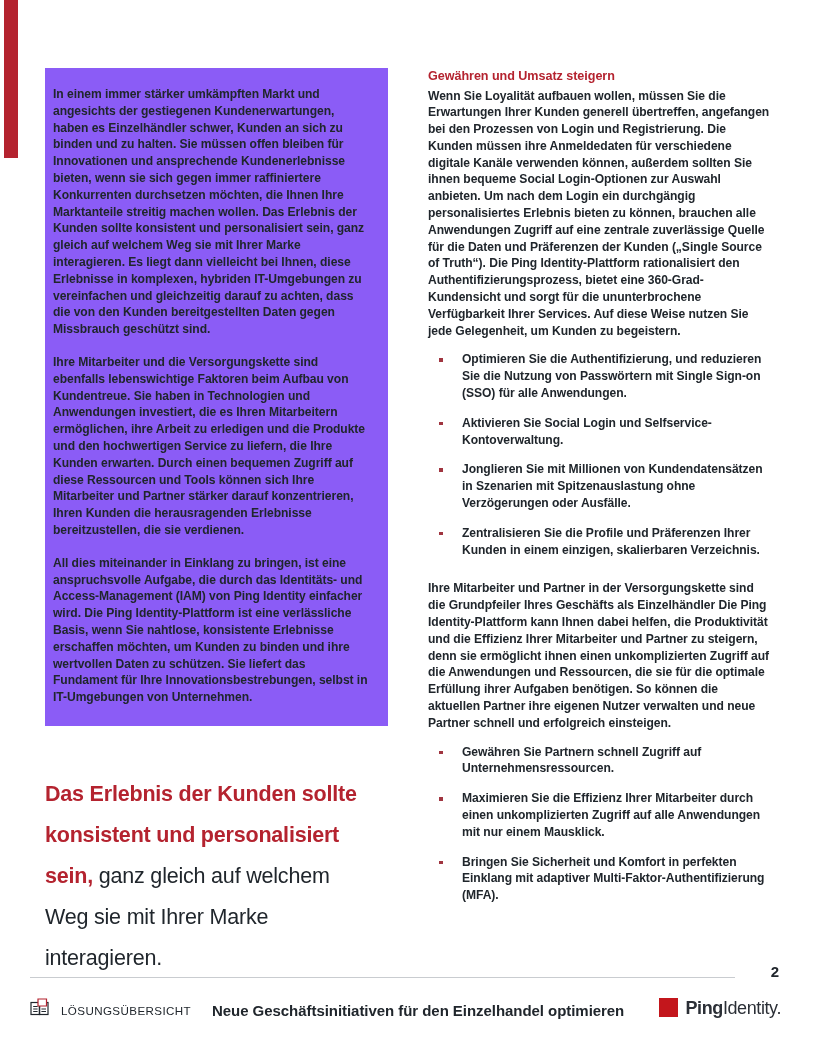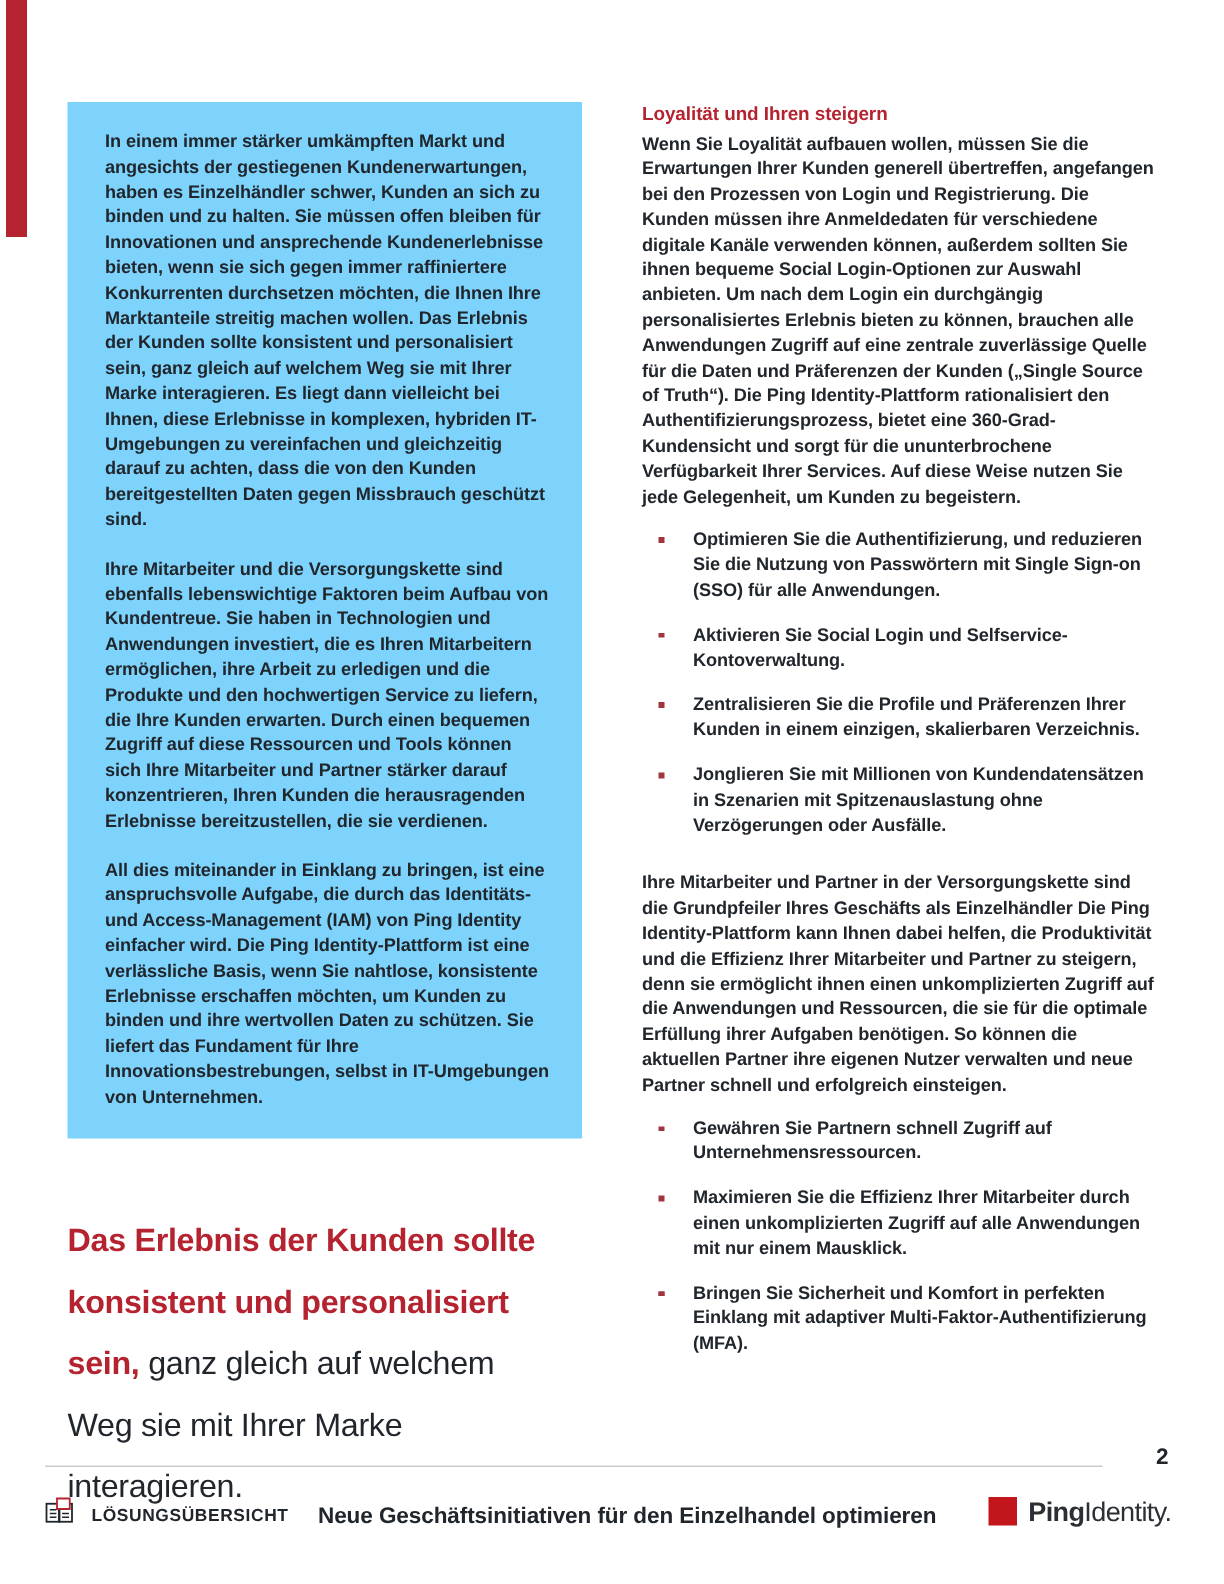--- a/index.html
+++ b/index.html
@@ -33,22 +33,22 @@
   }
 
   
   .col-left {
     position: absolute;
     left: 45px;
     top: 68px;
     width: 343px;
   }
   .gray-panel {
-    background: #7dd3fc;
-    padding: 18px 20px 20px 25px;
+    background: #8b5cf6;
+    padding: 18px 20px 20px 8px;
     box-sizing: border-box;
     width: 343px;
   }
   .gray-panel p {
     margin: 0 0 16px 0;
     font-size: 12.1px;
     line-height: 16.8px;
     font-weight: bold;
     color: #20262c;
     letter-spacing: -0.05px;
@@ -153,21 +153,21 @@
   .footer-left {
     position: absolute;
     left: 0;
     top: 0;
     display: flex;
     align-items: center;
     gap: 9px;
   }
   .footer-kicker {
     font-size: 11.6px;
-    font-weight: bold;
+    font-weight: normal;
     letter-spacing: 0.4px;
     color: #20262c;
   }
   .footer-subtitle {
     position: absolute;
     left: 182px;
     top: 4px;
     font-size: 15px;
     font-weight: bold;
     color: #20262c;
@@ -217,27 +217,27 @@
 
     <div class="pullquote">
       <span class="pq-red">Das Erlebnis der Kunden sollte konsistent und personalisiert sein,</span><span class="pq-dark"> ganz gleich auf welchem Weg sie mit Ihrer Marke interagieren.</span>
     </div>
 
   </div>
 
   <div class="col-right">
 
     <div class="section">
-      <h2 class="section-head">Loyalität und Ihren steigern</h2>
+      <h2 class="section-head">Gewähren und Umsatz steigern</h2>
       <p class="body-text">Wenn Sie Loyalität aufbauen wollen, müssen Sie die Erwartungen Ihrer Kunden generell übertreffen, angefangen bei den Prozessen von Login und Registrierung. Die Kunden müssen ihre Anmeldedaten für verschiedene digitale Kanäle verwenden können, außerdem sollten Sie ihnen bequeme Social Login-Optionen zur Auswahl anbieten. Um nach dem Login ein durchgängig personalisiertes Erlebnis bieten zu können, brauchen alle Anwendungen Zugriff auf eine zentrale zuverlässige Quelle für die Daten und Präferenzen der Kunden („Single Source of Truth“). Die Ping Identity-Plattform rationalisiert den Authentifizierungsprozess, bietet eine 360-Grad-Kundensicht und sorgt für die ununterbrochene Verfügbarkeit Ihrer Services. Auf diese Weise nutzen Sie jede Gelegenheit, um Kunden zu begeistern.</p>
       <ul class="bullets">
         <li><span class="bullet-mark"></span><span>Optimieren Sie die Authentifizierung, und reduzieren Sie die Nutzung von Passwörtern mit Single Sign-on (SSO) für alle Anwendungen.</span></li>
         <li><span class="bullet-mark"></span><span>Aktivieren Sie Social Login und Selfservice-Kontoverwaltung.</span></li>
+        <li><span class="bullet-mark"></span><span>Jonglieren Sie mit Millionen von Kundendatensätzen in Szenarien mit Spitzenauslastung ohne Verzögerungen oder Ausfälle.</span></li>
         <li><span class="bullet-mark"></span><span>Zentralisieren Sie die Profile und Präferenzen Ihrer Kunden in einem einzigen, skalierbaren Verzeichnis.</span></li>
-        <li><span class="bullet-mark"></span><span>Jonglieren Sie mit Millionen von Kundendatensätzen in Szenarien mit Spitzenauslastung ohne Verzögerungen oder Ausfälle.</span></li>
       </ul>
     </div>
 
     <div class="section">
       <p class="body-text">Ihre Mitarbeiter und Partner in der Versorgungskette sind die Grundpfeiler Ihres Geschäfts als Einzelhändler Die Ping Identity-Plattform kann Ihnen dabei helfen, die Produktivität und die Effizienz Ihrer Mitarbeiter und Partner zu steigern, denn sie ermöglicht ihnen einen unkomplizierten Zugriff auf die Anwendungen und Ressourcen, die sie für die optimale Erfüllung ihrer Aufgaben benötigen. So können die aktuellen Partner ihre eigenen Nutzer verwalten und neue Partner schnell und erfolgreich einsteigen.</p>
       <ul class="bullets">
         <li><span class="bullet-mark"></span><span>Gewähren Sie Partnern schnell Zugriff auf Unternehmensressourcen.</span></li>
         <li><span class="bullet-mark"></span><span>Maximieren Sie die Effizienz Ihrer Mitarbeiter durch einen unkomplizierten Zugriff auf alle Anwendungen mit nur einem Mausklick.</span></li>
         <li><span class="bullet-mark"></span></li>
         <li><span class="bullet-mark"></span><span>Bringen Sie Sicherheit und Komfort in perfekten Einklang mit adaptiver Multi-Faktor-Authentifizierung (MFA).</span></li>

